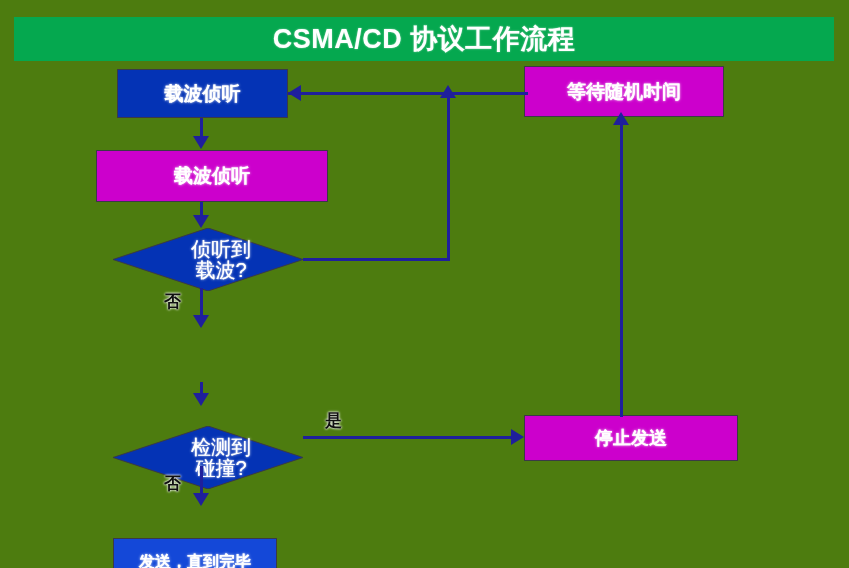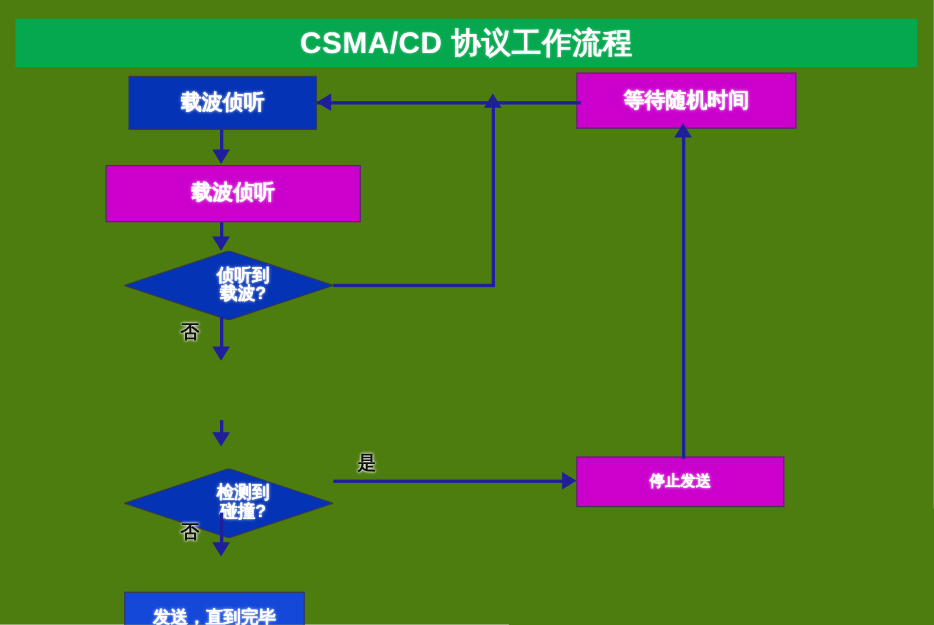--- a/index.html
+++ b/index.html
@@ -55,22 +55,22 @@
   .diamond svg { display: block; }
   .diamond .dtext {
     position: absolute;
     left: 0; top: 0;
     width: 100%; height: 100%;
     display: flex;
     flex-direction: column;
     align-items: center;
     justify-content: center;
     color: #ffffff;
-    font-weight: bold;
-    font-size: 16px;
+    font-weight: normal;
+    font-size: 20px;
     line-height: 1.05;
     text-shadow: 0 0 3px rgba(255,255,255,0.85), 0 0 1px rgba(255,255,255,0.95);
     pointer-events: none;
   }
   .diamond .dtext > span { display: block; }
 
   
   .vline, .hline {
     position: absolute;
     background: #1f1f9c;
@@ -151,21 +151,21 @@
   </div>
 
   <div class="node blue2" style="left:113px; top:538px; width:164px; height:47px; font-size:16px;">
     <span>发送，直到完毕</span>
   </div>
 
   <div class="node magenta" style="left:524px; top:66px; width:200px; height:51px; font-size:19px;">
     <span>等待随机时间</span>
   </div>
 
-  <div class="node magenta" style="left:524px; top:415px; width:189px; height:46px; font-size:14px;">
+  <div class="node magenta" style="left:524px; top:415px; width:214px; height:46px; font-size:18px;">
     <span>停止发送</span>
   </div>
 
   <div class="vline" style="left:200px; top:118px; height:19px;"></div>
   <div class="arrow down" style="left:193px; top:136px;"></div>
 
   <div class="vline" style="left:200px; top:202px; height:14px;"></div>
   <div class="arrow down" style="left:193px; top:215px;"></div>
 
   <div class="hline" style="left:303px; top:258px; width:147px;"></div>

